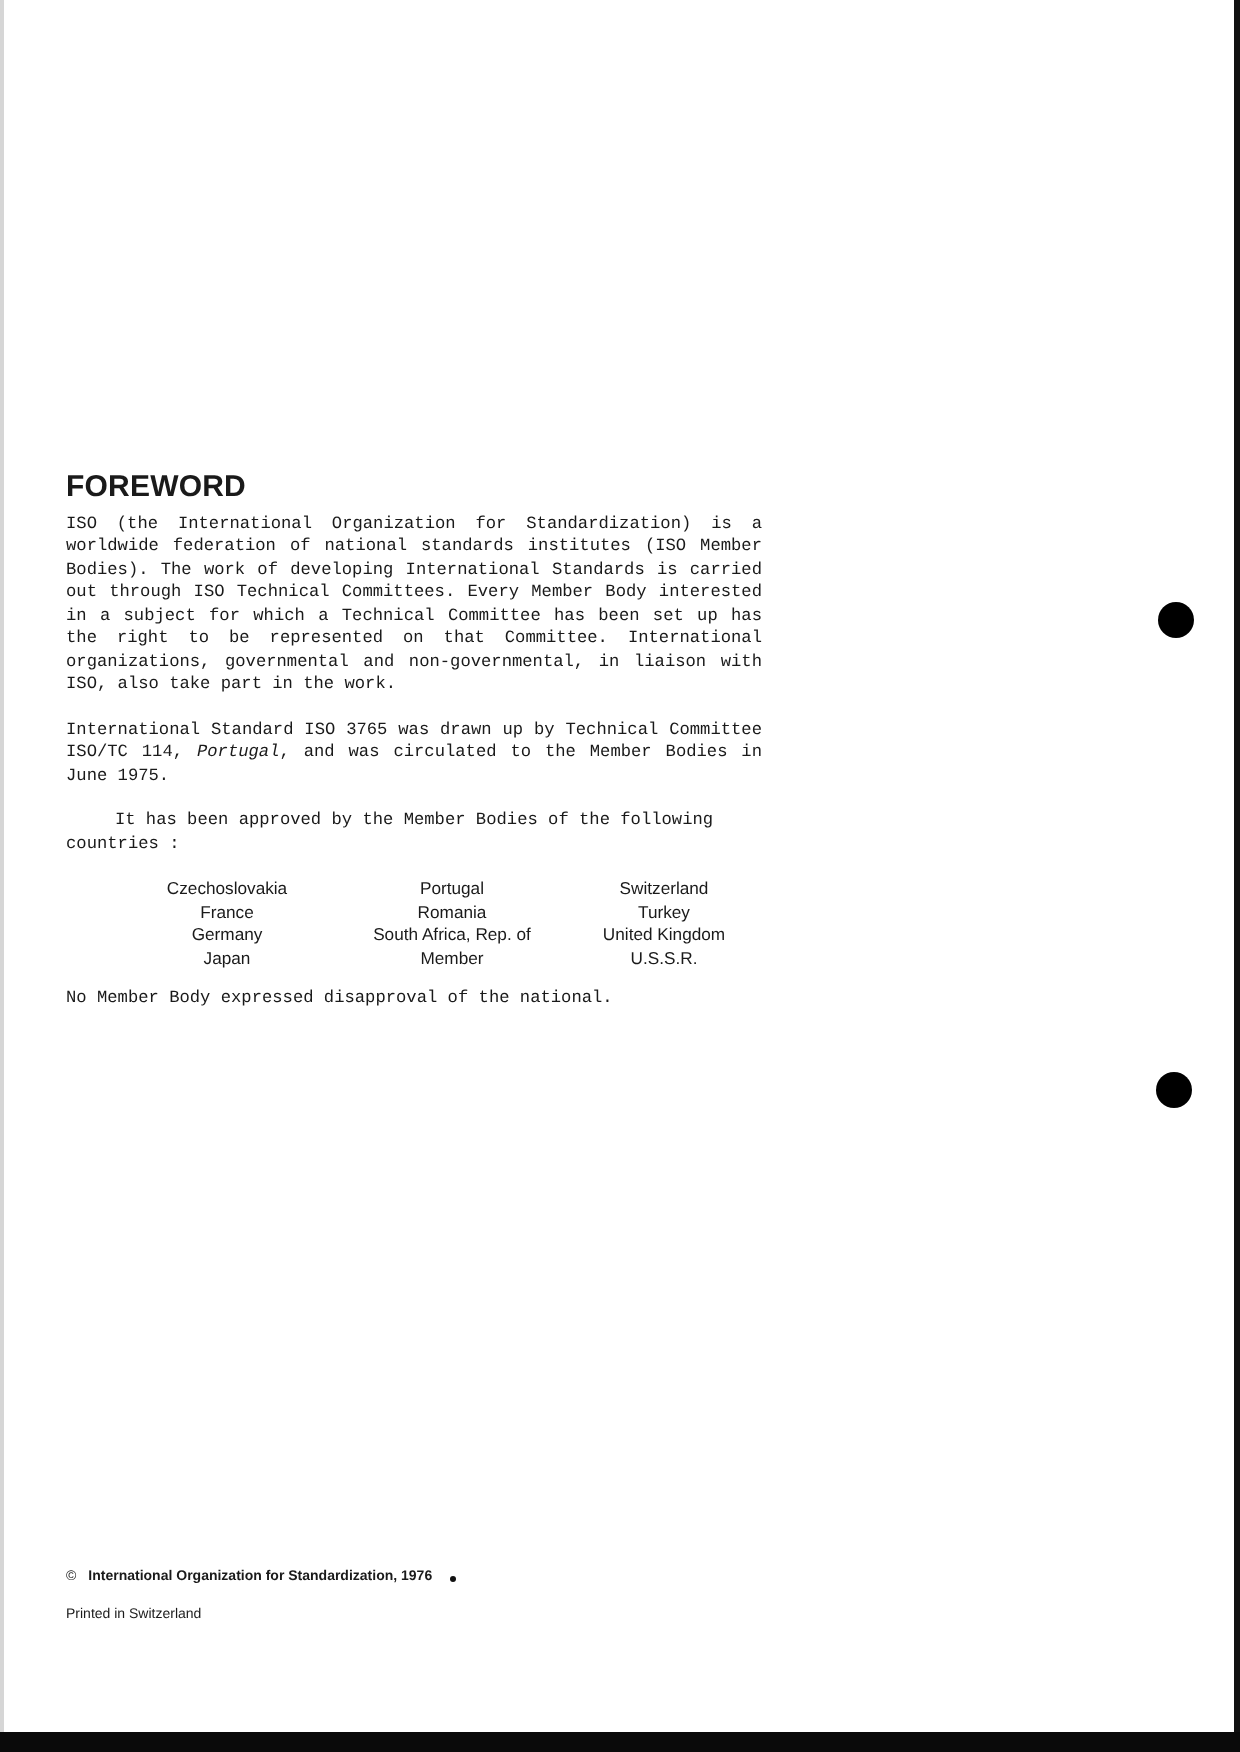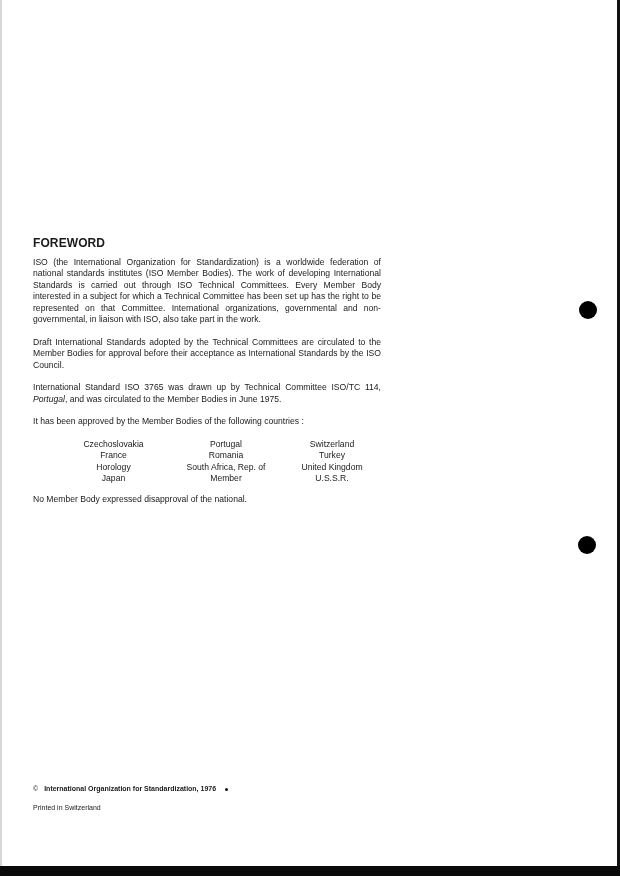--- a/index.html
+++ b/index.html
@@ -9,22 +9,22 @@
       font-family: "Liberation Sans", "DejaVu Sans", sans-serif;
     }
     .left-edge { position: absolute; left: 0; top: 0; width: 2px; height: 866px; background: #d6d6d6; }
     .right-edge { position: absolute; left: 617px; top: 0; width: 3px; height: 876px; background: #111; }
     .bottom-edge { position: absolute; left: 0; top: 866px; width: 620px; height: 10px; background: #0a0a0a; }
     .punch-hole { position: absolute; width: 18px; height: 18px; border-radius: 50%; background: #000; }
     .hole-1 { left: 579px; top: 301px; }
     .hole-2 { left: 578px; top: 536px; }
 
     .content { position: absolute; left: 33px; top: 238px; width: 348px; font-size: 8.6px; line-height: 11.5px; }
-    .heading { font-weight: bold; font-size: 12px; margin: 0 0 7px 0; letter-spacing: 0.1px; }
-    .para { margin: 0 0 11px 0; text-align: justify; text-align-last: left; }
+    .heading { font-weight: bold; font-size: 15px; margin: 0 0 7px 0; letter-spacing: 0.1px; }
+    .para { margin: 0 0 11px 0; text-align: justify; text-align-last: left; font-family: Liberation Mono, monospace; }
     .para.single { text-align: center; }
     .ital { font-style: italic; }
 
     .countries { display: grid; grid-template-columns: 113px 112px 100px; margin: 0 0 9px 24px; }
     .countries span { display: block; line-height: 11.5px; text-align: center; }
 
     .footer { position: absolute; left: 33px; top: 784px; font-size: 7px; }
     .copyright { font-weight: bold; display: flex; align-items: center; gap: 6px; line-height: 10px; }
     .copy-sym { font-weight: normal; font-size: 7px; }
     .dot { display: inline-block; width: 3px; height: 3px; border-radius: 50%; background: #111; margin-left: 3px; }
@@ -35,32 +35,31 @@
 
 <div class="left-edge"></div>
 <div class="right-edge"></div>
 <div class="bottom-edge"></div>
 <div class="punch-hole hole-1"></div>
 <div class="punch-hole hole-2"></div>
 
 <div class="content">
   <div class="heading">FOREWORD</div>
   <p class="para">ISO (the International Organization for Standardization) is a worldwide federation of national standards institutes (ISO Member Bodies). The work of developing International Standards is carried out through ISO Technical Committees. Every Member Body interested in a subject for which a Technical Committee has been set up has the right to be represented on that Committee. International organizations, governmental and non-governmental, in liaison with ISO, also take part in the work.</p>
-  <p class="para">Draft International Standards adopted by the Technical Committees are circulated to the Member Bodies for approval before their acceptance as International Standards by the ISO Council.</p>
   <p class="para"><span>International Standard ISO 3765 was drawn up by Technical Committee ISO/TC 114, </span><span class="ital">Portugal</span><span>, and was circulated to the Member Bodies in June 1975.</span></p>
   <p class="para single">It has been approved by the Member Bodies of the following countries :</p>
 
   <div class="countries">
     <span>Czechoslovakia</span>
     <span>Portugal</span>
     <span>Switzerland</span>
     <span>France</span>
     <span>Romania</span>
     <span>Turkey</span>
-    <span>Horology</span>
+    <span>Germany</span>
     <span>South Africa, Rep. of</span>
     <span>United Kingdom</span>
     <span>Japan</span>
     <span>Member</span>
     <span>U.S.S.R.</span>
   </div>
 
   <p class="para single">No Member Body expressed disapproval of the national.</p>
 </div>
 

